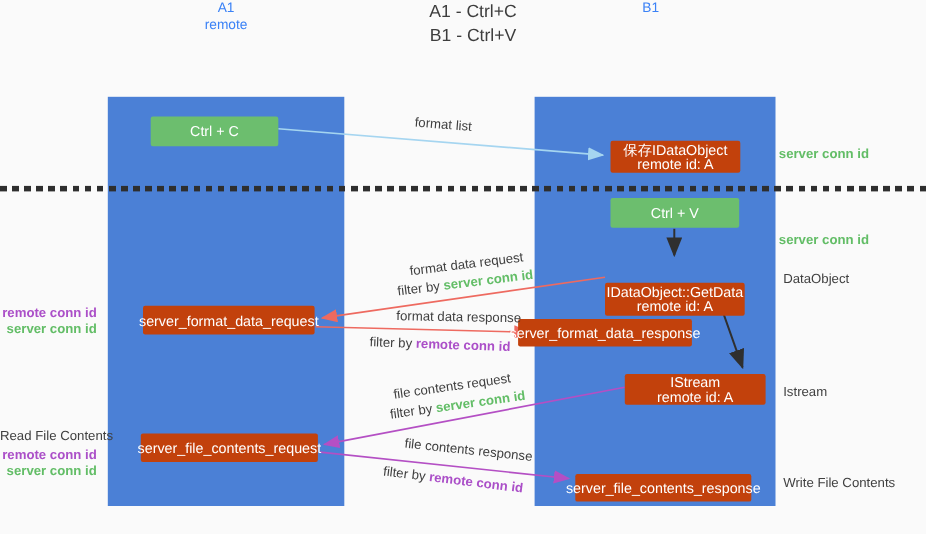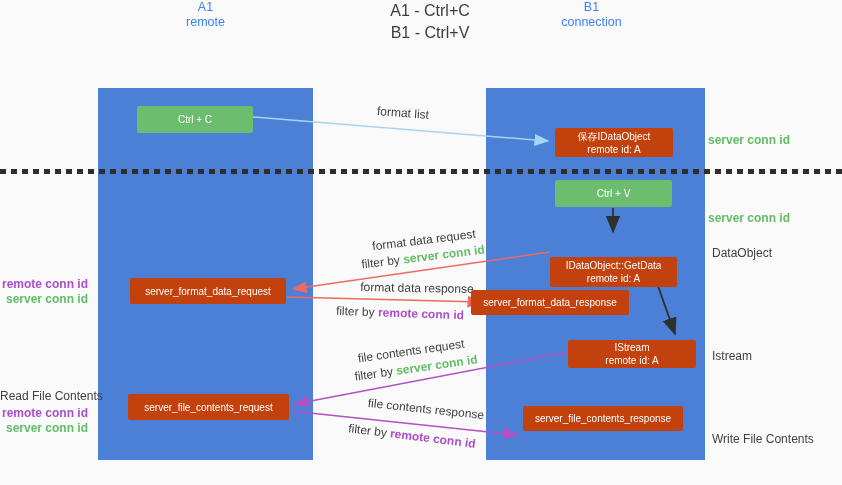--- a/index.html
+++ b/index.html
@@ -19,21 +19,21 @@
   }
   .lifeline { position:absolute; top:88px; height:372px; background:#4b80d6; }
   .divider {
     position:absolute; left:0; top:169px; width:842px; height:5px;
     background:repeating-linear-gradient(to right, #2e2e2e 0 6px, transparent 6px 11px);
   }
   .arrows { position:absolute; left:0; top:0; z-index:3; pointer-events:none; }
   .node {
     position:absolute; z-index:4;
     display:flex; align-items:center; justify-content:center;
-    color:#ffffff; font-size:10px; text-align:center;
+    color:#ffffff; font-size:13px; text-align:center;
     border-radius:2px; white-space:nowrap;
   }
   .node.green { background:#6cbe6e; }
   .node.orange { background:#c2410c; }
   .two-line { line-height:13px; }
   .ann {
     position:absolute; z-index:5; font-size:12px; color:#3f3f3f;
     white-space:nowrap; line-height:15px;
   }
   .ann.right-align { text-align:right; }
@@ -53,21 +53,20 @@
     <div>A1 - Ctrl+C</div>
     <div>B1 - Ctrl+V</div>
   </div>
 
   <div class="col-header" style="left:98px; width:215px;">
     <div>A1</div>
     <div>remote</div>
   </div>
   <div class="col-header" style="left:482px; width:219px;">
     <div>B1</div>
-    <div>connection</div>
   </div>
 
   <div class="lifeline" style="left:98px; width:215px;"></div>
   <div class="lifeline" style="left:486px; width:219px;"></div>
 
   <div class="divider"></div>
 
   <svg class="arrows" width="842" height="485" viewBox="0 0 842 485">
     <defs>
       <marker id="mblue" markerWidth="10" markerHeight="8" refX="9" refY="4" orient="auto">
@@ -126,21 +125,21 @@
     <div class="two-line">
       <div>IStream</div>
       <div>remote id: A</div>
     </div>
   </div>
 
   <div class="node orange" style="left:128px; top:394px; width:161px; height:26px;">
     <span>server_file_contents_request</span>
   </div>
 
-  <div class="node orange" style="left:523px; top:406px; width:160px; height:25px;">
+  <div class="node orange" style="left:523px; top:431px; width:160px; height:25px;">
     <span>server_file_contents_response</span>
   </div>
 
   <div class="ann green-t" style="left:708px; top:133px;">server conn id</div>
   <div class="ann green-t" style="left:708px; top:211px;">server conn id</div>
   <div class="ann" style="left:712px; top:246px;">DataObject</div>
   <div class="ann" style="left:712px; top:349px;">Istream</div>
   <div class="ann" style="left:712px; top:432px;">Write File Contents</div>
 
   <div class="ann right-align" style="left:0px; top:277px; width:88px;">

